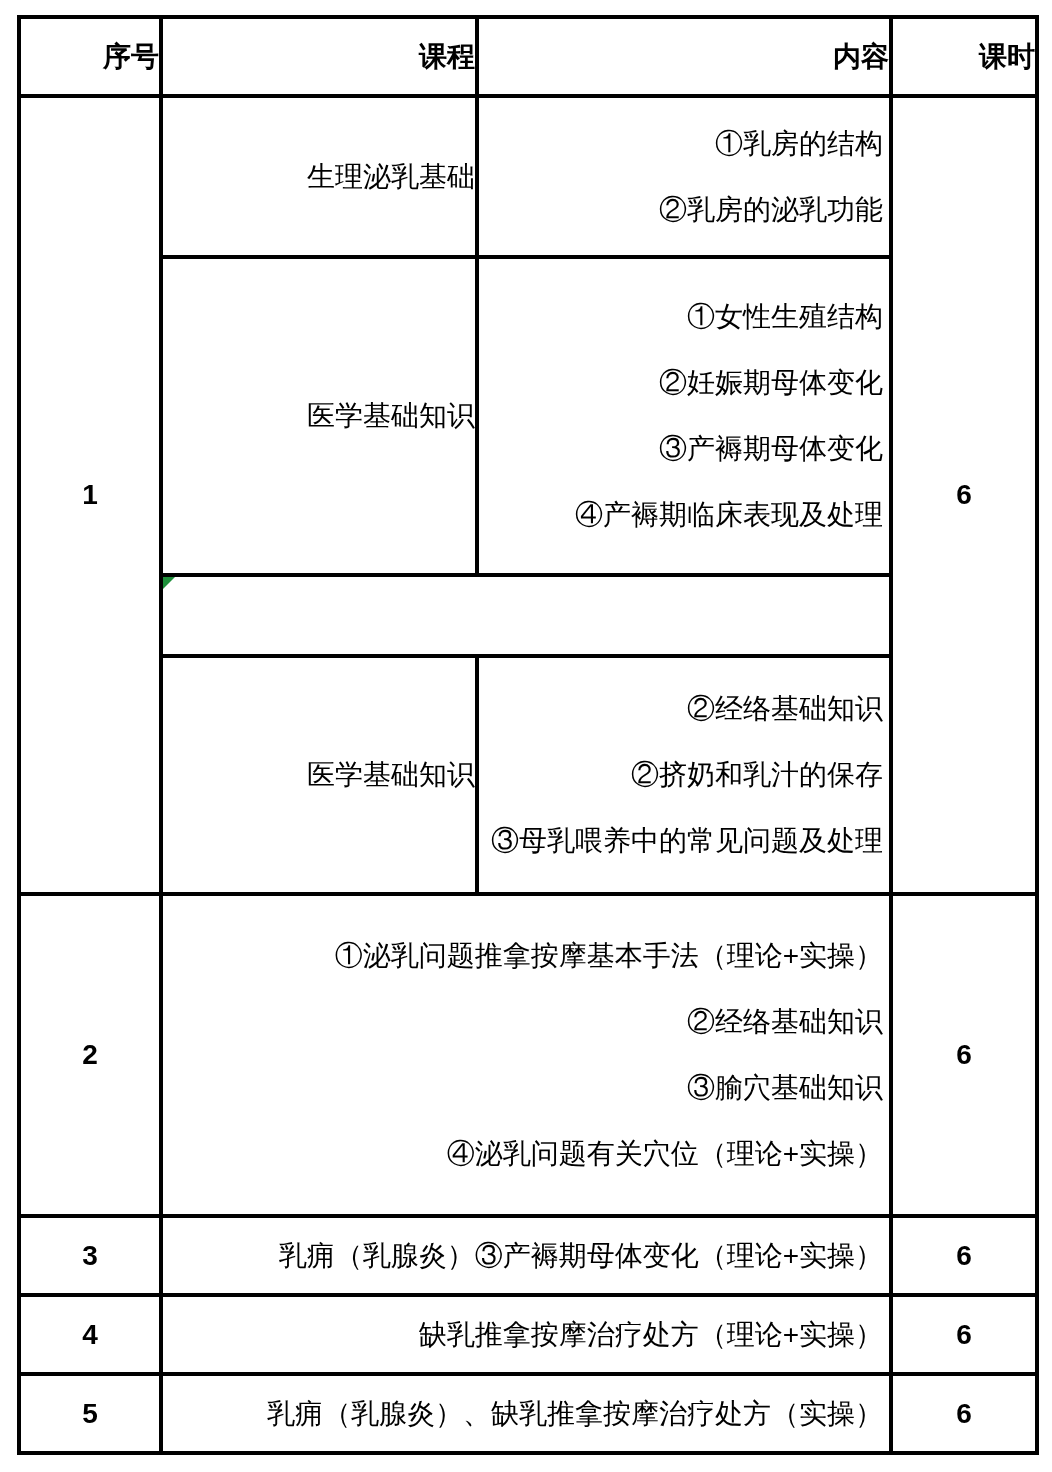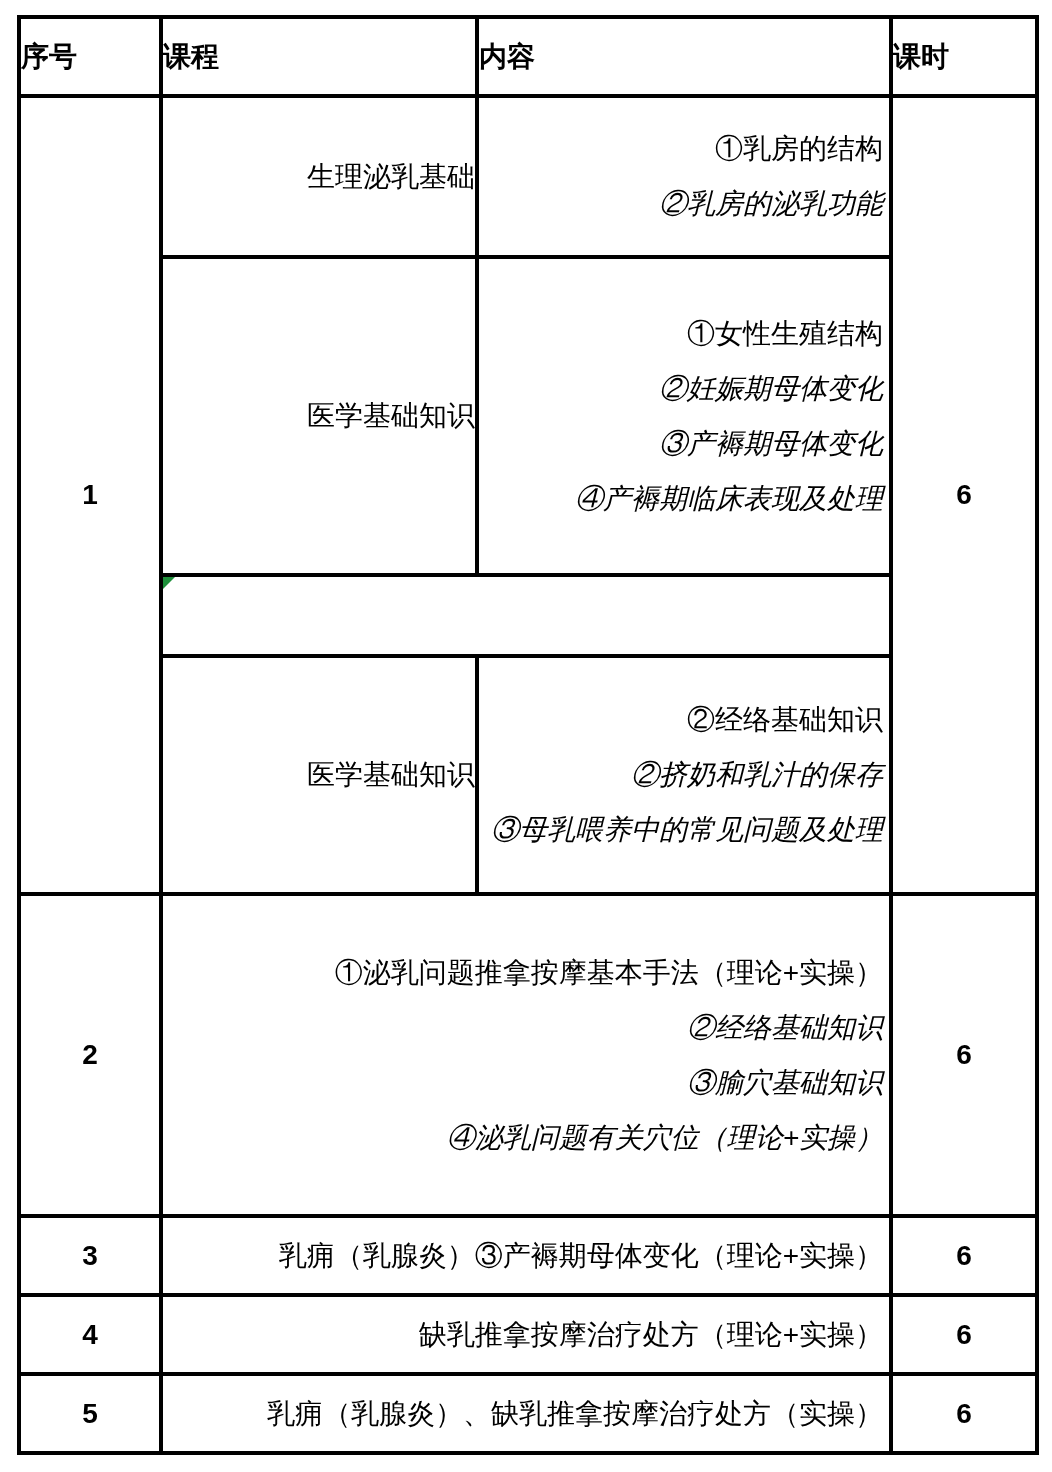--- a/index.html
+++ b/index.html
@@ -25,38 +25,37 @@
     padding: 0;
     vertical-align: middle;
     font-size: 28px;
     line-height: 36px;
     color: #000000;
     background: #ffffff;
     overflow: hidden;
   }
   .course-table th {
     font-weight: bold;
-    text-align: left;
+    text-align: right;
   }
   td.num {
     font-weight: bold;
     text-align: center;
   }
   td.course {
     text-align: right;
     font-weight: normal;
   }
   td.content, td.content-merged {
     text-align: right;
     padding-left: 8px;
     padding-right: 6px;
   }
   .items .item + .item {
-    margin-top: 19px;
-    font-style: italic;
+    margin-top: 30px;
   }
   td.merged-label-cell {
     position: relative;
     text-align: left;
     padding-left: 38px;
   }
   .comment-marker {
     position: absolute;
     top: 0;
     left: 0;

